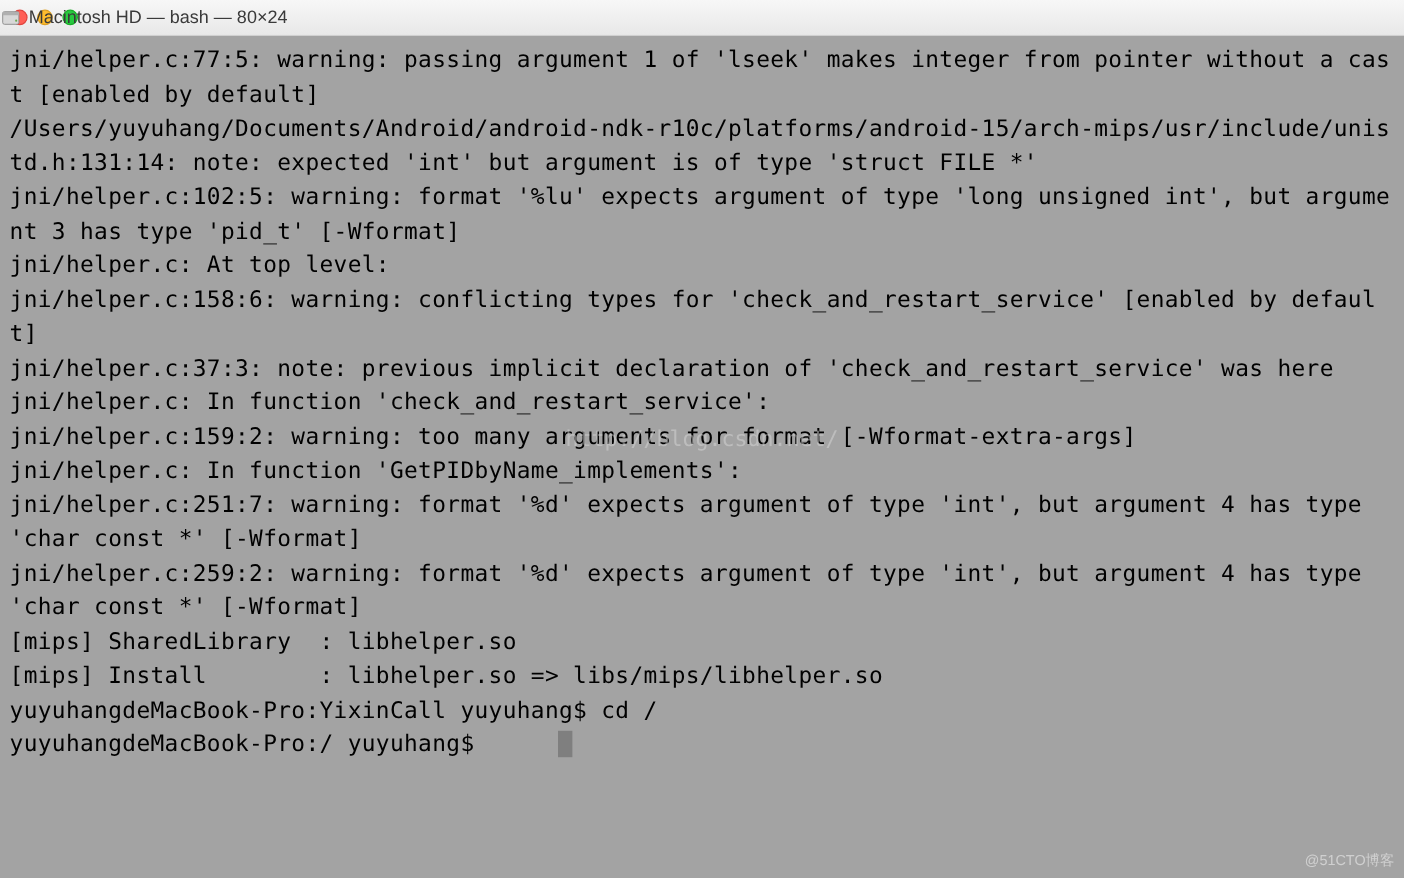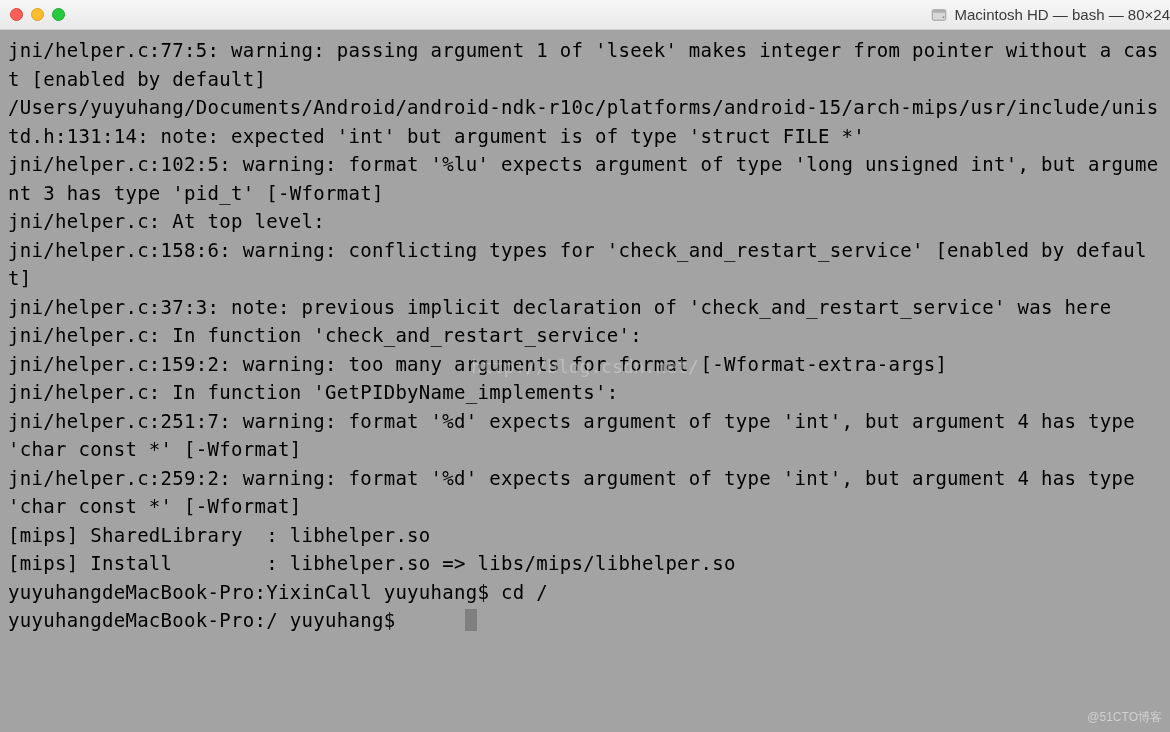--- a/index.html
+++ b/index.html
@@ -49,21 +49,21 @@
     }
     .tl-max {
       background: #27c93f;
       border: 1px solid #1aab29;
     }
     .title-center {
       position: absolute;
       left: 0;
       right: 0;
       display: flex;
-      justify-content: flex-end;
+      justify-content: flex-start;
       align-items: center;
       gap: 6px;
       pointer-events: none;
       color: #4a4a4a;
       font-size: 15px;
     }
     .disk-icon {
       width: 18px;
       height: 18px;
       display: inline-flex;

